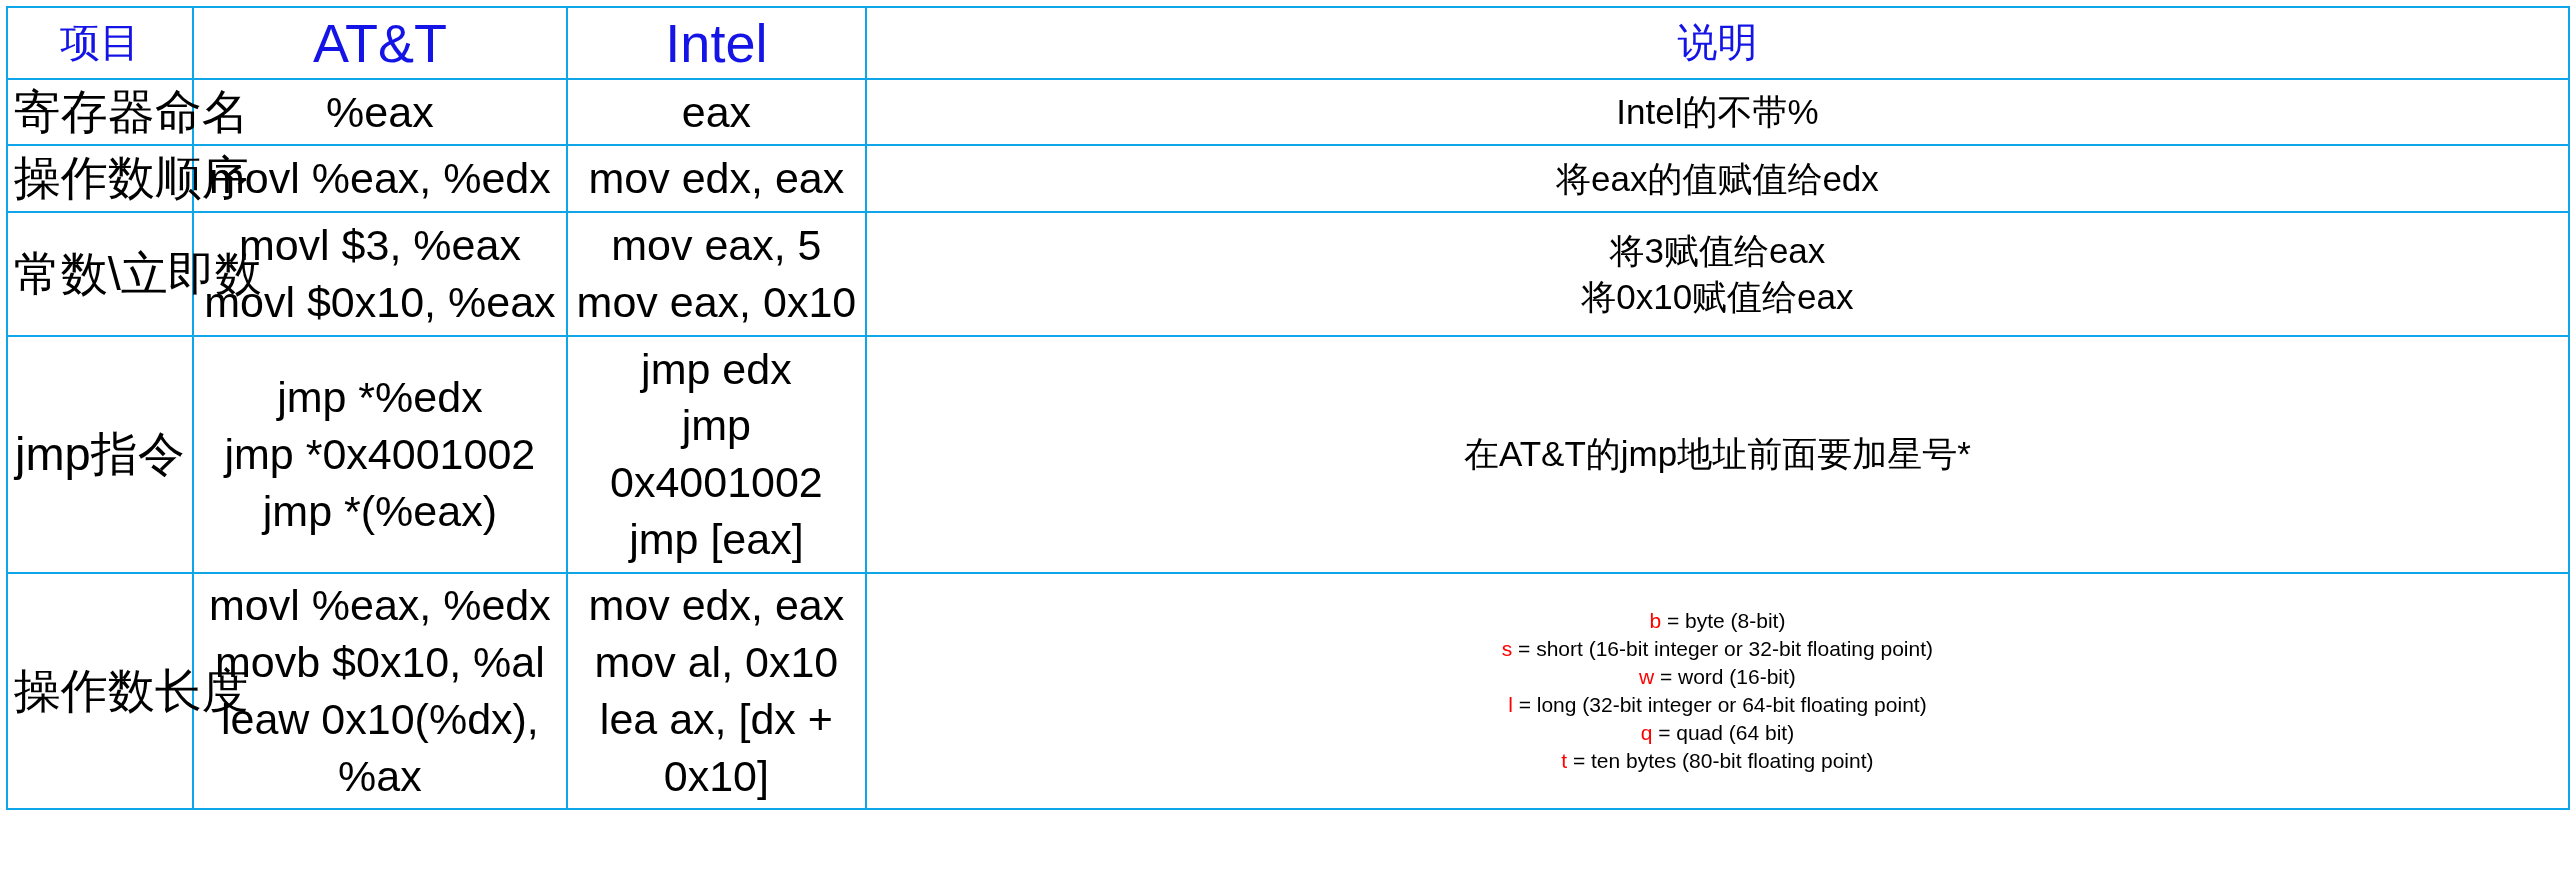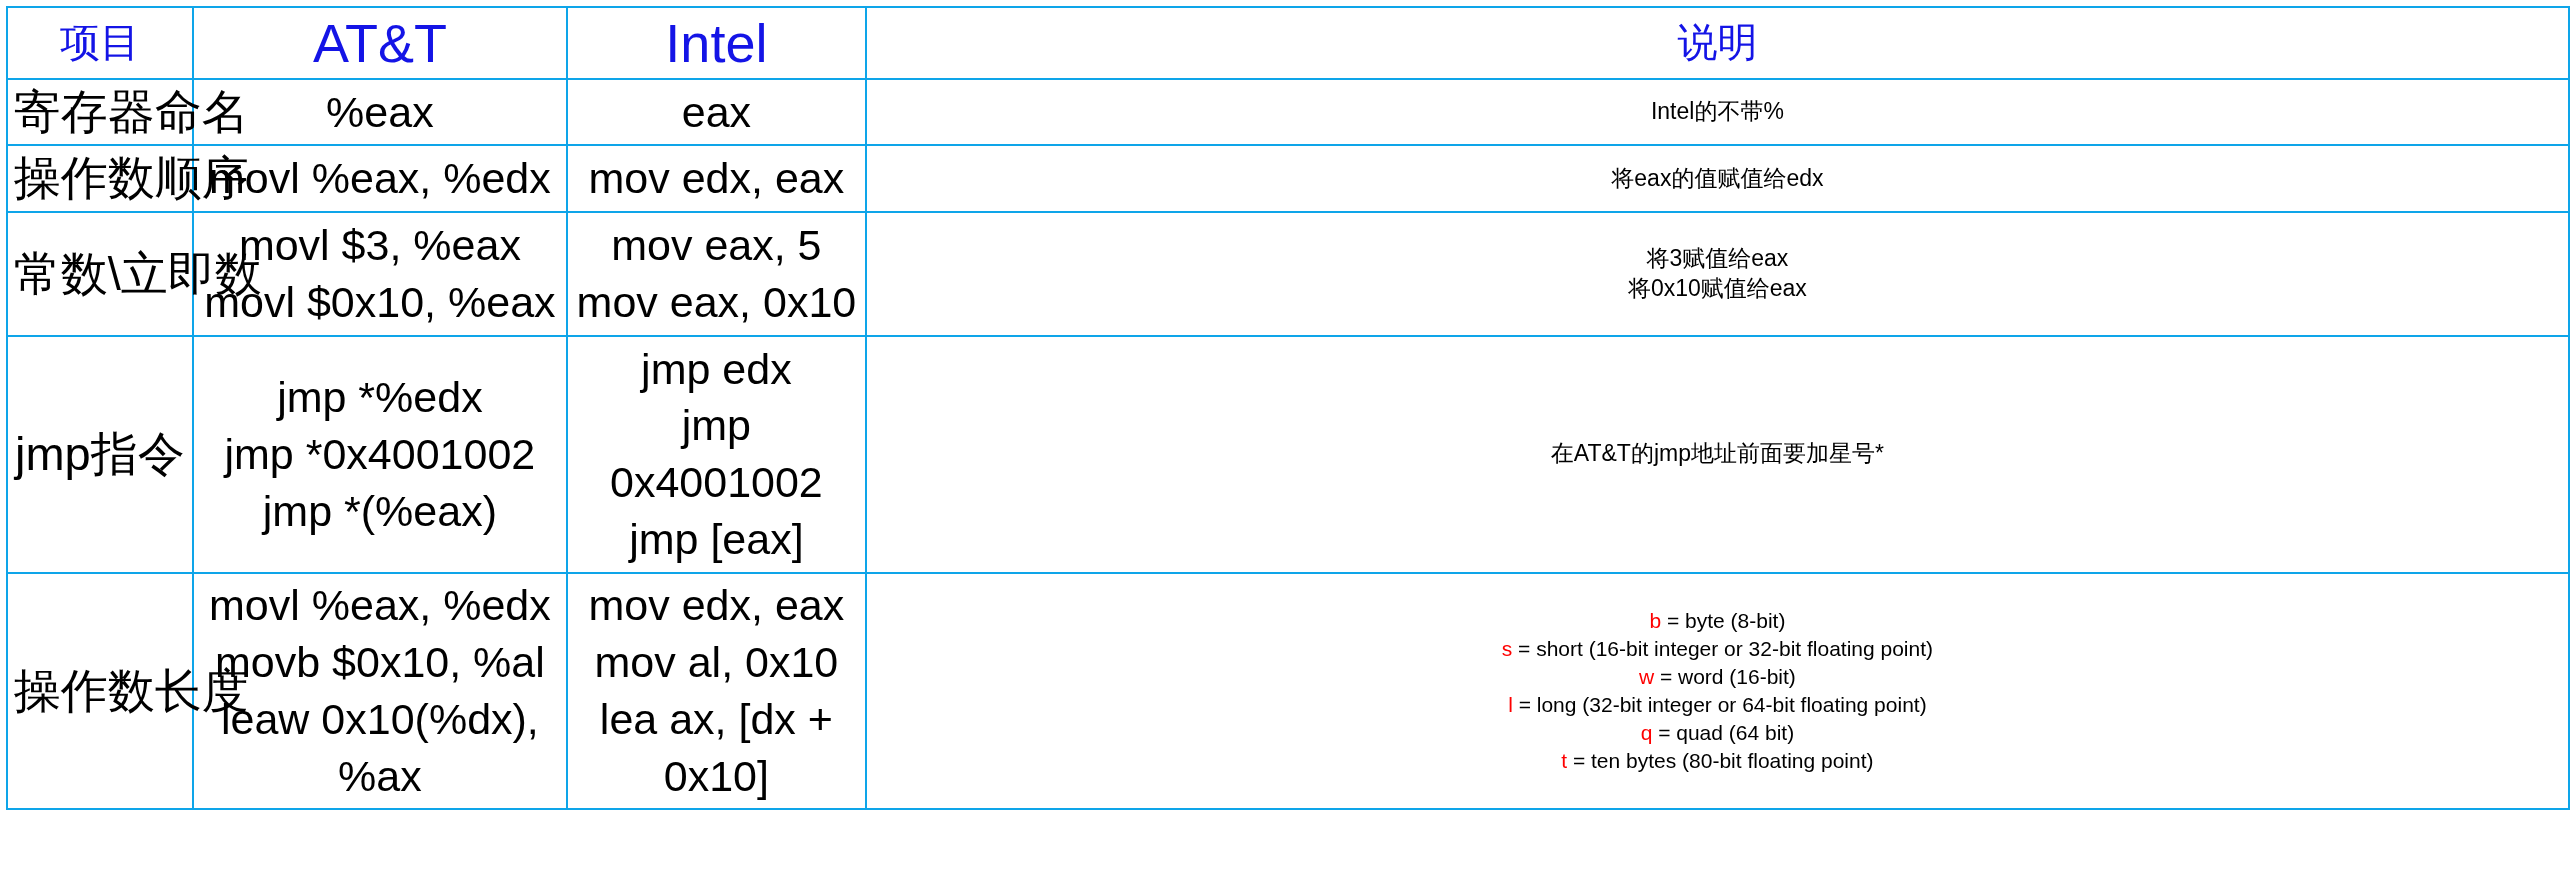--- a/index.html
+++ b/index.html
@@ -63,21 +63,21 @@
     font-size: 47px;
     line-height: 1.15;
     white-space: nowrap;
   }
   td.code {
     font-size: 43px;
     line-height: 1.32;
     white-space: pre-line;
   }
   td.desc {
-    font-size: 23px;
+    font-size: 35px;
     line-height: 1.3;
     white-space: pre-line;
   }
   td.desc-small {
     font-size: 21px;
     line-height: 1.34;
     padding: 9.8px 5.9px 11.8px 5.9px;
   }
   .r1 { height: 59px; }
   .r2 { height: 59px; }

